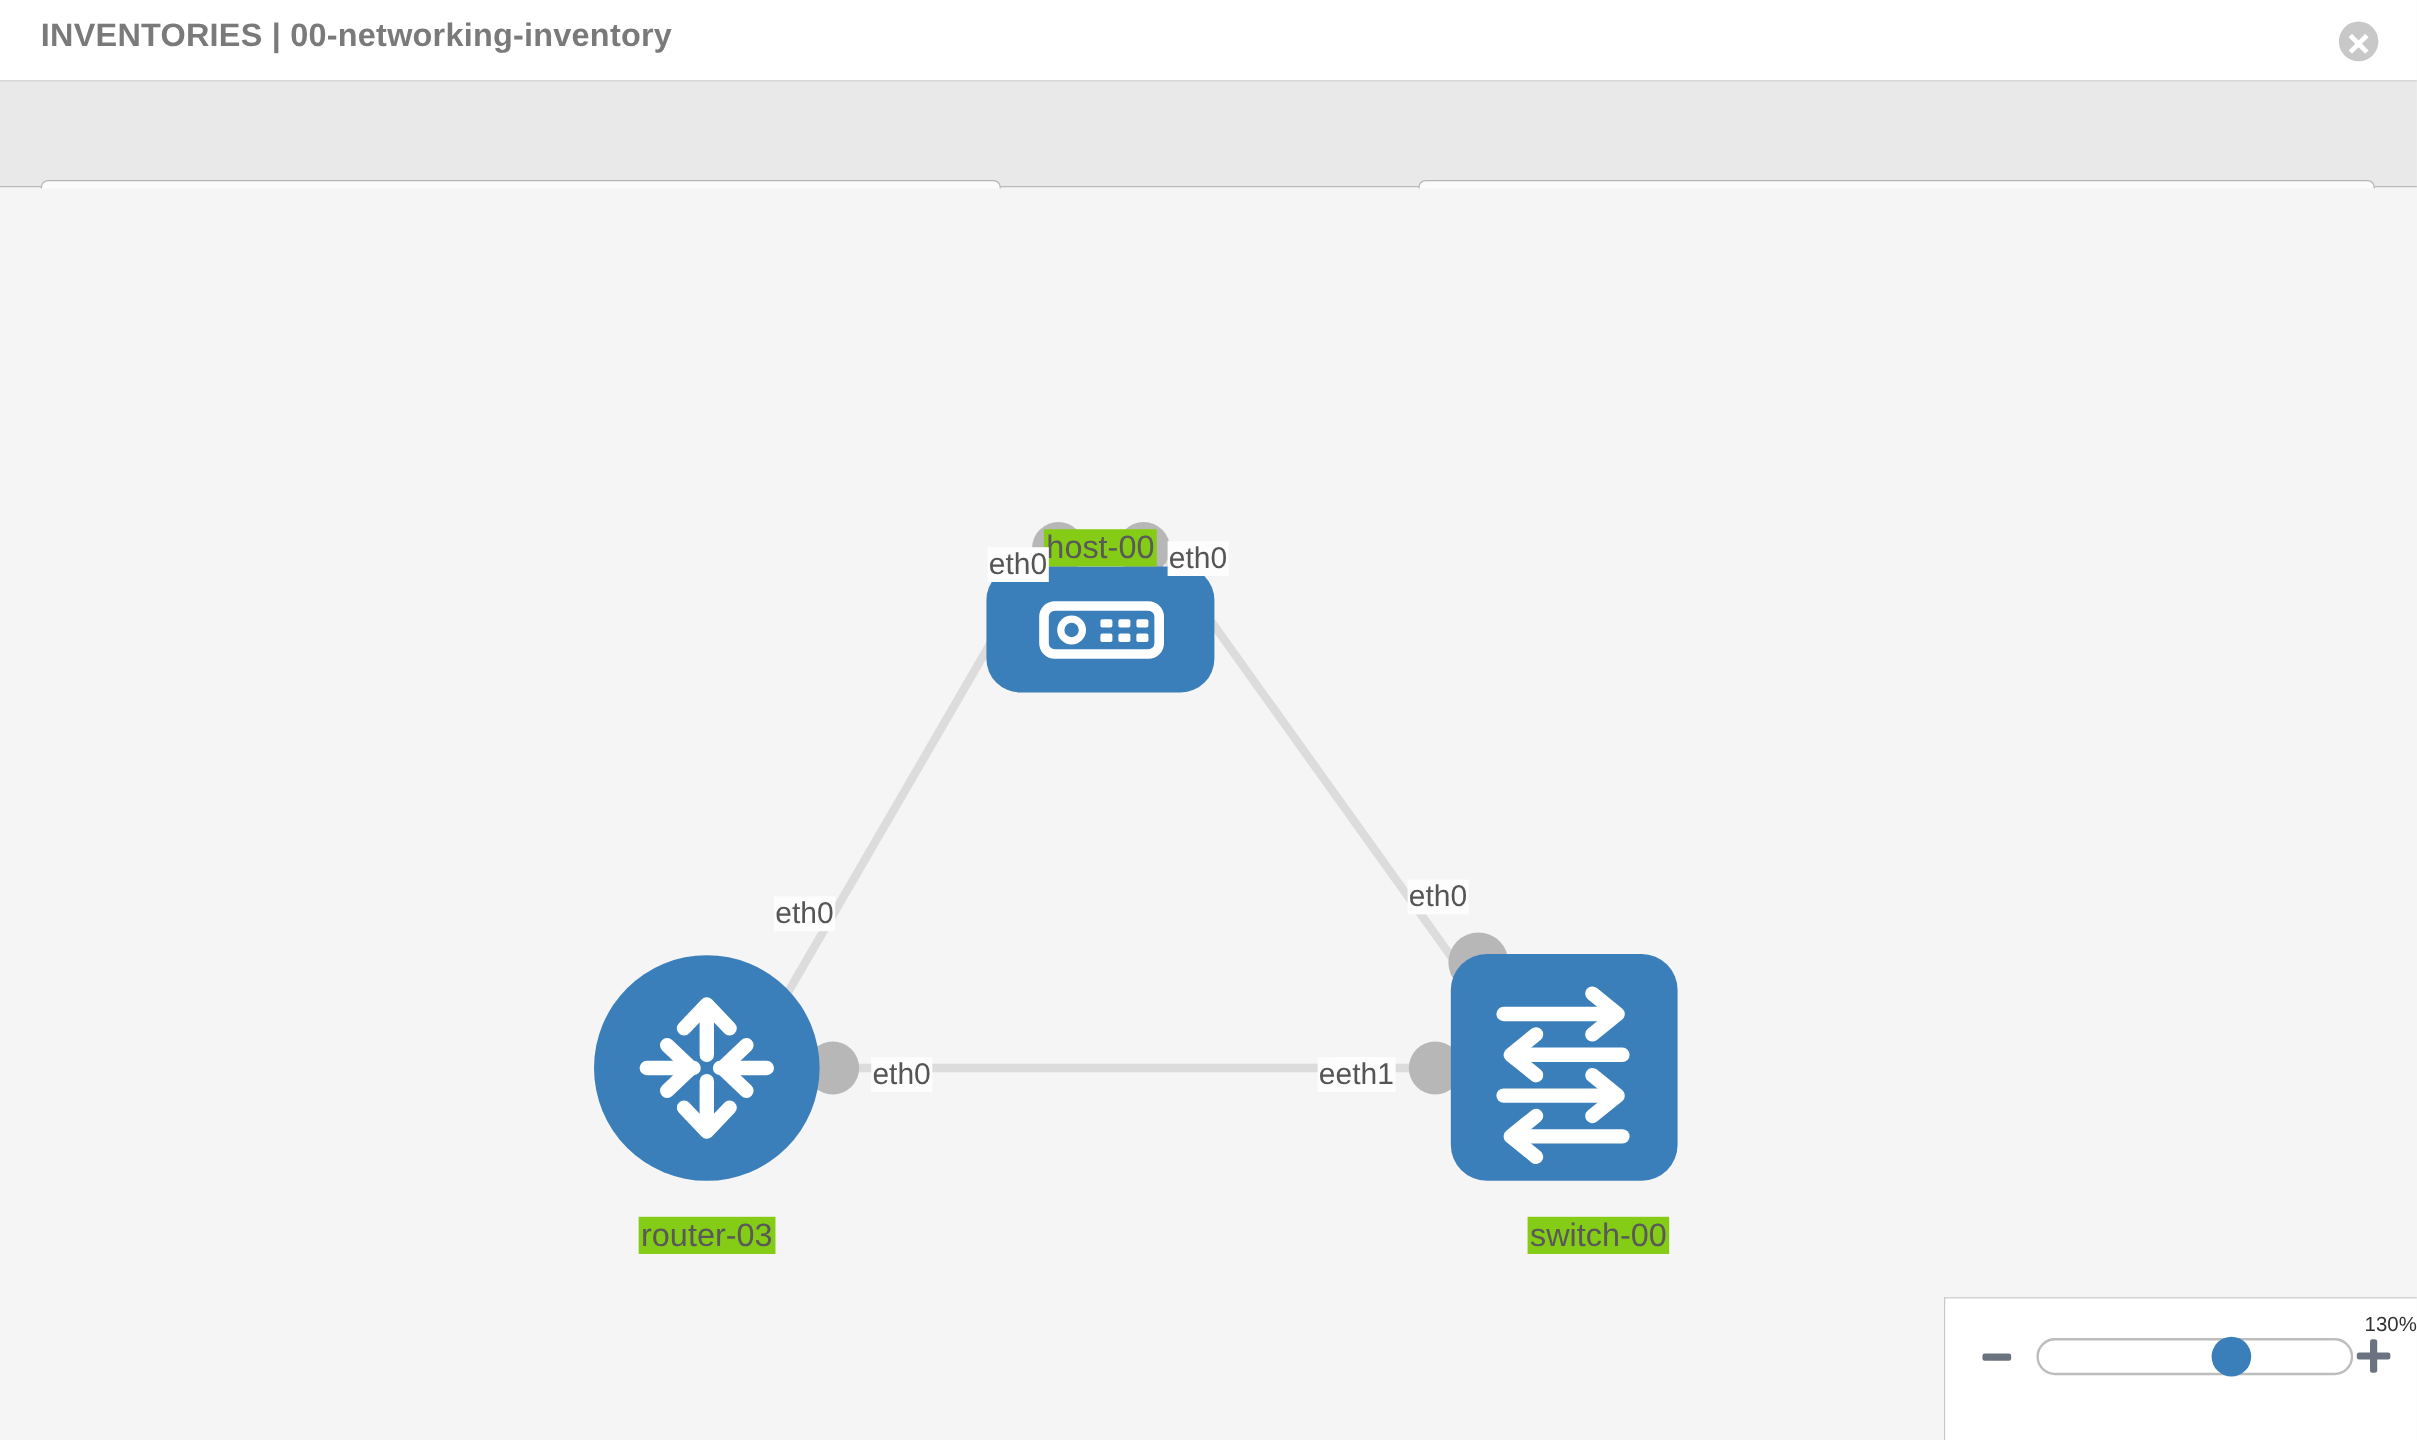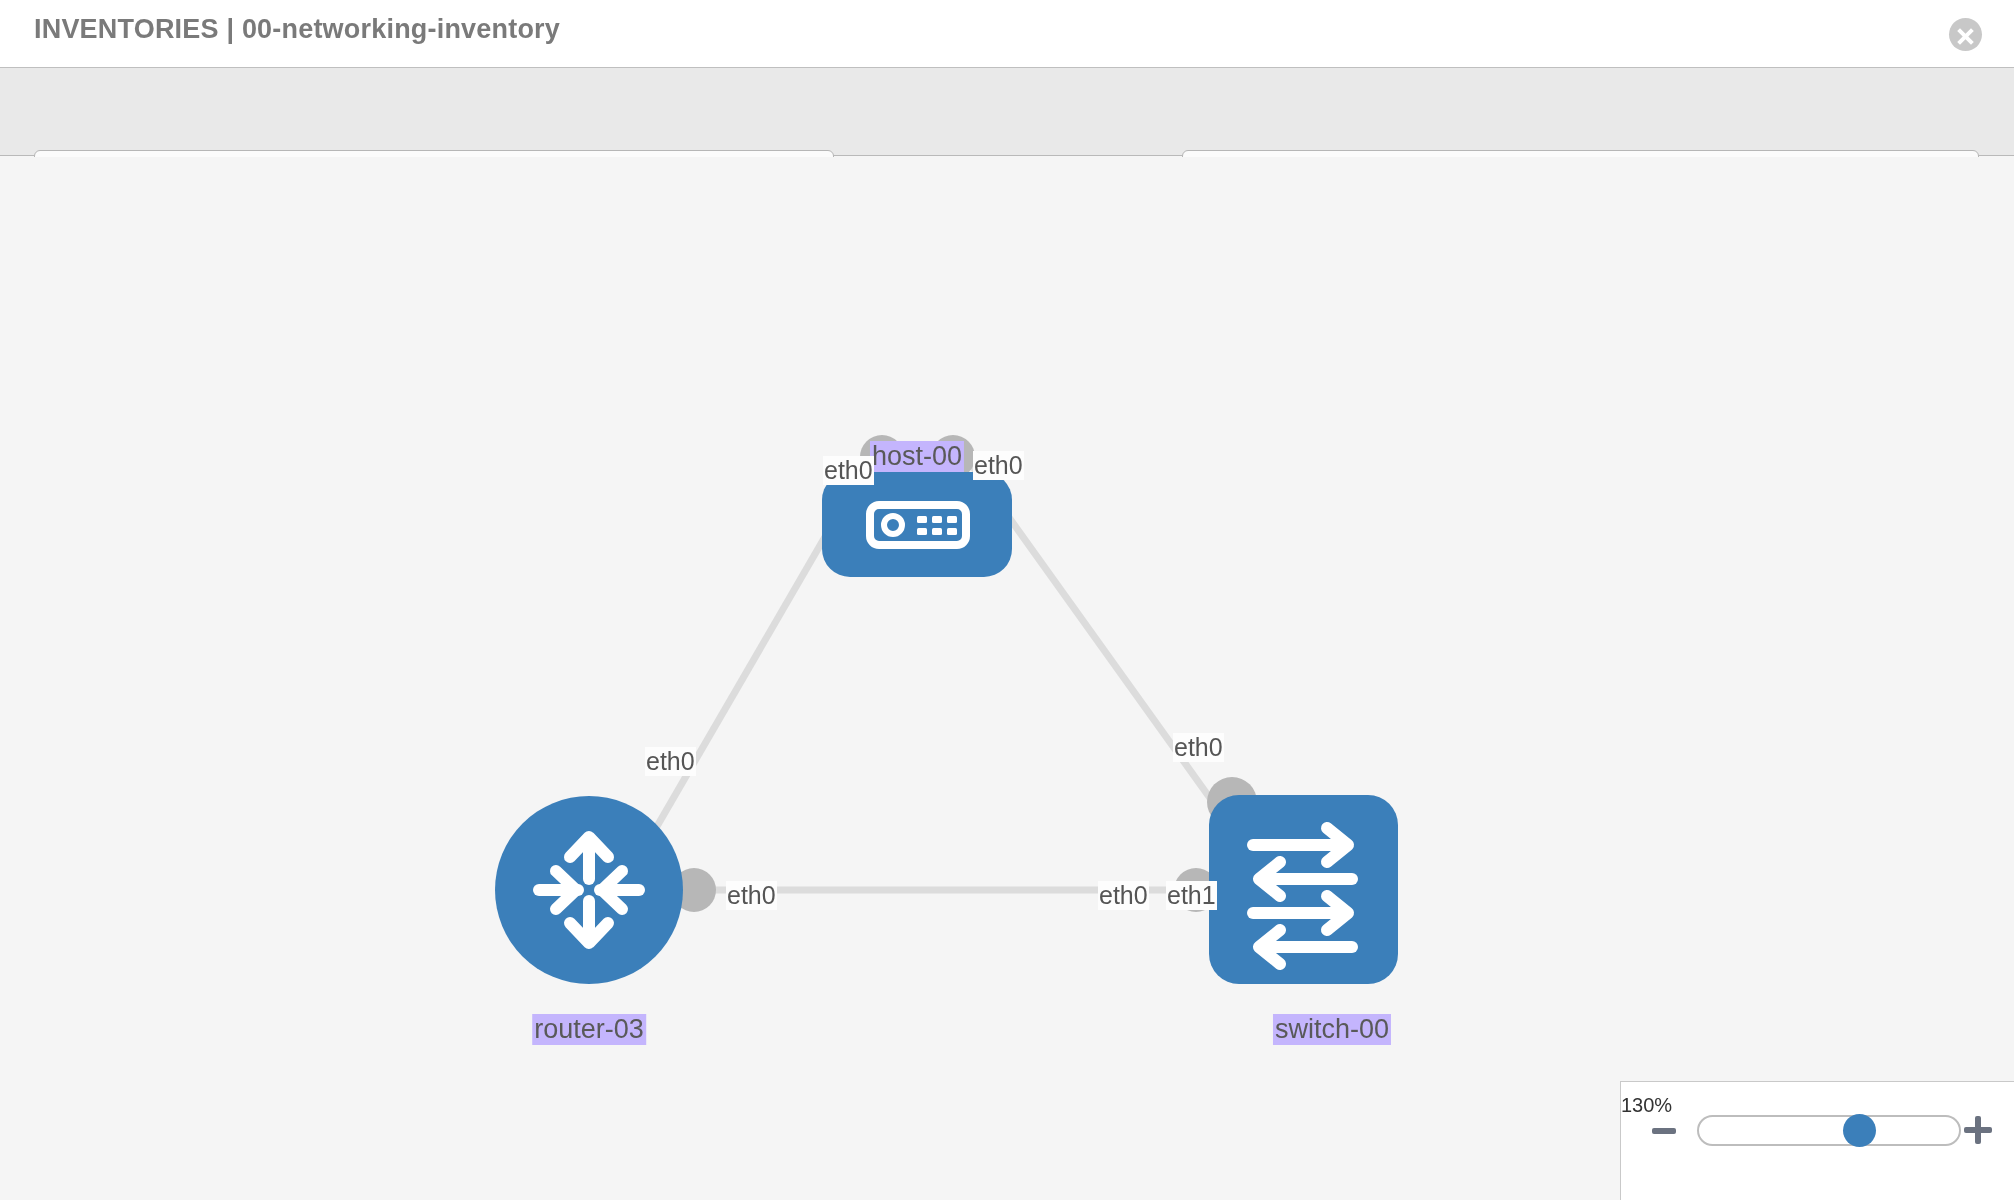--- a/index.html
+++ b/index.html
@@ -95,21 +95,21 @@
     overflow: hidden;
   }
   #topology-svg { position: absolute; left: 0; top: 0; }
 
   .node-shape { cursor: pointer; }
 
   .node-label {
     position: absolute;
     font-size: 27px;
     color: #595959;
-    background: #c4b5fd;
+    background: #84cc16;
     white-space: nowrap;
     padding: 0 2px;
     transform: translateX(-50%);
   }
   .iface-label {
     position: absolute;
     font-size: 25px;
     color: #555555;
     background: #fdfdfd;
     white-space: nowrap;
@@ -121,22 +121,22 @@
     position: absolute;
     left: 1620px; top: 1081px;
     width: 394px; height: 119px;
     background: #ffffff;
     border-left: 1px solid #c9c9c9;
     border-top: 1px solid #c9c9c9;
   }
   #zoom-percent {
     position: absolute;
     top: 12px; left: 0; width: 100%;
-    text-align: left;
-    font-size: 20px;
+    text-align: right;
+    font-size: 17px;
     color: #333;
   }
   #zoom-minus {
     position: absolute;
     left: 31px; top: 46px;
     width: 24px; height: 6px;
     background: #6b7280;
     border-radius: 2px;
     cursor: pointer;
   }
@@ -278,21 +278,21 @@
   <div class="node-label" style="left:917px; top:284px;">host-00</div>
   <div class="node-label" style="left:589px; top:857px;">router-03</div>
   <div class="node-label" style="left:1303px; top:857px;margin-left:29px;">switch-00</div>
 
   <div class="iface-label" style="left:823px; top:299px;">eth0</div>
   <div class="iface-label" style="left:973px; top:294px;">eth0</div>
   <div class="iface-label" style="left:645px; top:590px;">eth0</div>
   <div class="iface-label" style="left:1173px; top:576px;">eth0</div>
   <div class="iface-label" style="left:726px; top:724px;">eth0</div>
   <div class="iface-label" style="left:1098px; top:724px;">eth0</div>
-  <div class="iface-label" style="left:1166px; top:724px;text-align:right;">eth1</div>
+  <div class="iface-label" style="left:1112px; top:724px;text-align:right;">eth1</div>
 </div>
 
 <div id="zoom-control">
   <div id="zoom-percent">130%</div>
   <div id="zoom-minus"></div>
   <div id="zoom-slider-track"></div>
   <div id="zoom-slider-thumb"></div>
   <div id="zoom-plus"></div>
 </div>
 

